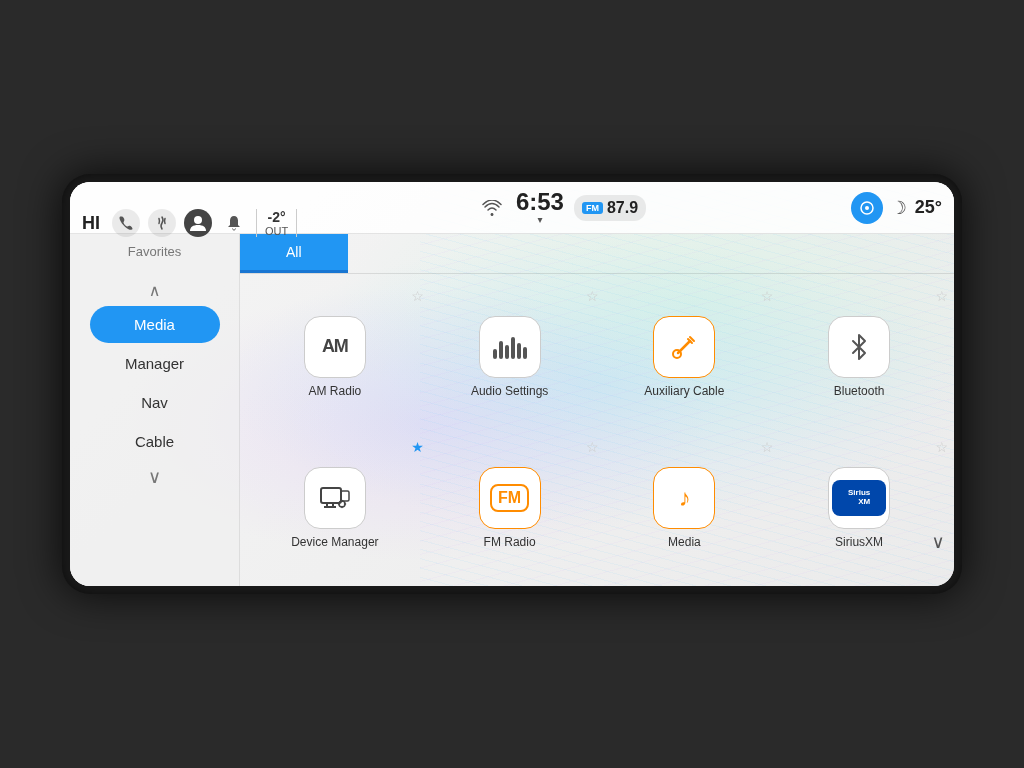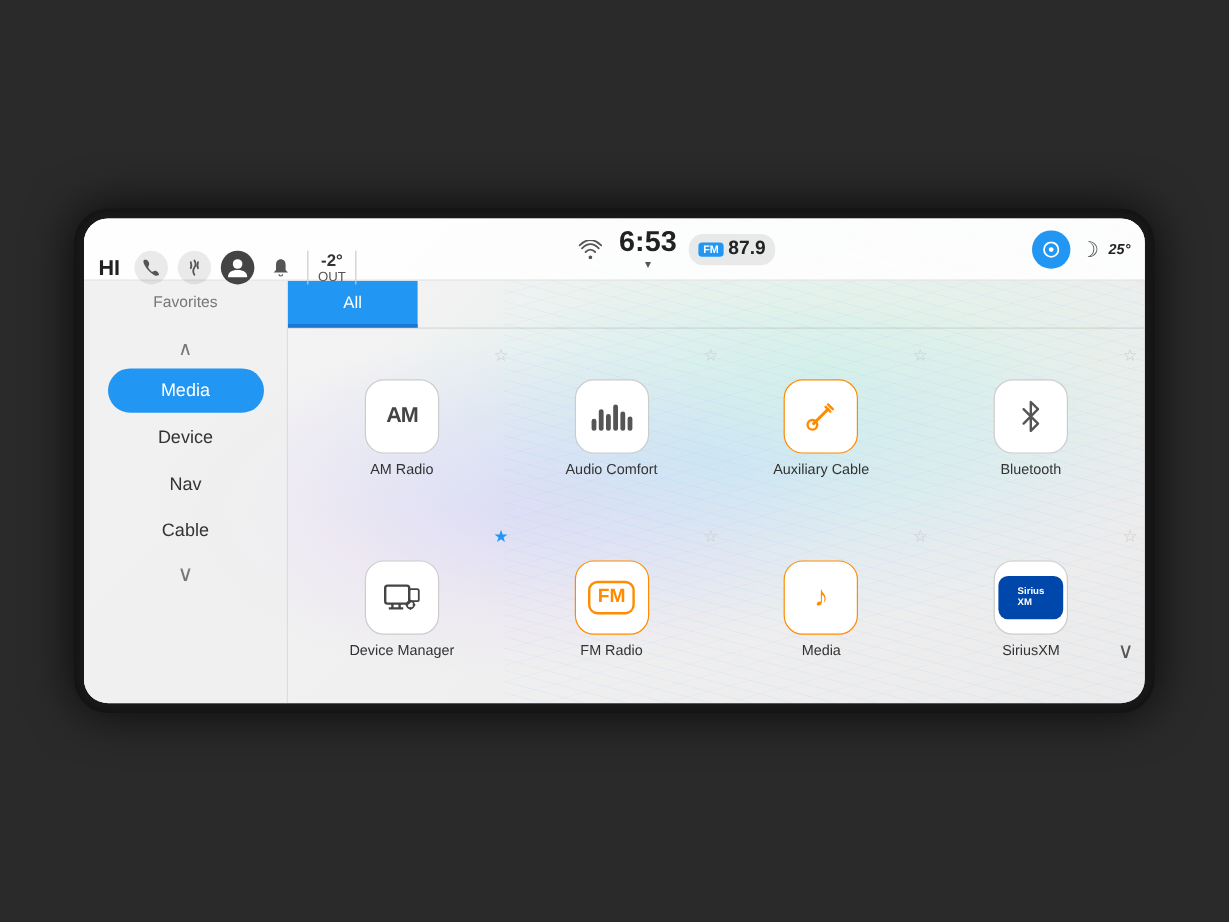--- a/index.html
+++ b/index.html
@@ -199,24 +199,23 @@
       color: white;
       font-size: 14px;
     }
 
     .moon-icon {
       font-size: 18px;
       color: #555;
     }
 
     .temp-display {
-      font-size: 12px;
+      font-size: 18px;
       font-weight: 600;
       color: #222;
-      font-style: italic;
     }
 
     
     .main-content {
       position: relative;
       z-index: 5;
       display: flex;
       height: calc(100% - 52px);
     }
 
@@ -382,21 +381,21 @@
       width: 54px;
       height: 36px;
       background: #0047AB;
       border-radius: 8px;
       display: flex;
       align-items: center;
       justify-content: center;
       color: white;
       font-size: 9px;
       font-weight: bold;
-      text-align: left;
+      text-align: right;
     }
 
     
     .scroll-btn {
       position: absolute;
       right: 2px;
       bottom: 30px;
       width: 28px;
       height: 28px;
       display: flex;
@@ -495,21 +494,21 @@
     <div class="main-content">
 
       <div class="sidebar">
         <span class="favorites-label">Favorites</span>
         <span class="chevron-up">∧</span>
 
         <div class="sidebar-item active">
           <span>Media</span>
         </div>
         <div class="sidebar-item">
-          <span>Device</span>
+          <span>Manager</span>
         </div>
         <div class="sidebar-item">
           <span>Nav</span>
         </div>
         <div class="sidebar-item">
           <span>Cable</span>
         </div>
 
         <span class="chevron-down-sidebar">∨</span>
       </div>
@@ -537,21 +536,21 @@
             <div class="app-icon-wrapper">
               <div class="audio-bars">
                 <div class="audio-bar" style="height:10px;"></div>
                 <div class="audio-bar" style="height:18px;"></div>
                 <div class="audio-bar" style="height:14px;"></div>
                 <div class="audio-bar" style="height:22px;"></div>
                 <div class="audio-bar" style="height:16px;"></div>
                 <div class="audio-bar" style="height:12px;"></div>
               </div>
             </div>
-            <span class="app-label">Audio Comfort</span>
+            <span class="app-label">Audio Settings</span>
           </div>
 
           <div class="app-item">
             <span class="star-icon">☆</span>
             <div class="app-icon-wrapper orange-border">
               <svg width="28" height="28" viewBox="0 0 28 28" fill="none">
                 <path d="M8 20L20 8" stroke="#FF8C00" stroke-width="2.5" stroke-linecap="round"></path>
                 <circle cx="7" cy="21" r="4" stroke="#FF8C00" stroke-width="2"></circle>
                 <path d="M18 6L22 10" stroke="#FF8C00" stroke-width="2" stroke-linecap="round"></path>
                 <path d="M20 4L24 8" stroke="#FF8C00" stroke-width="2" stroke-linecap="round"></path>

